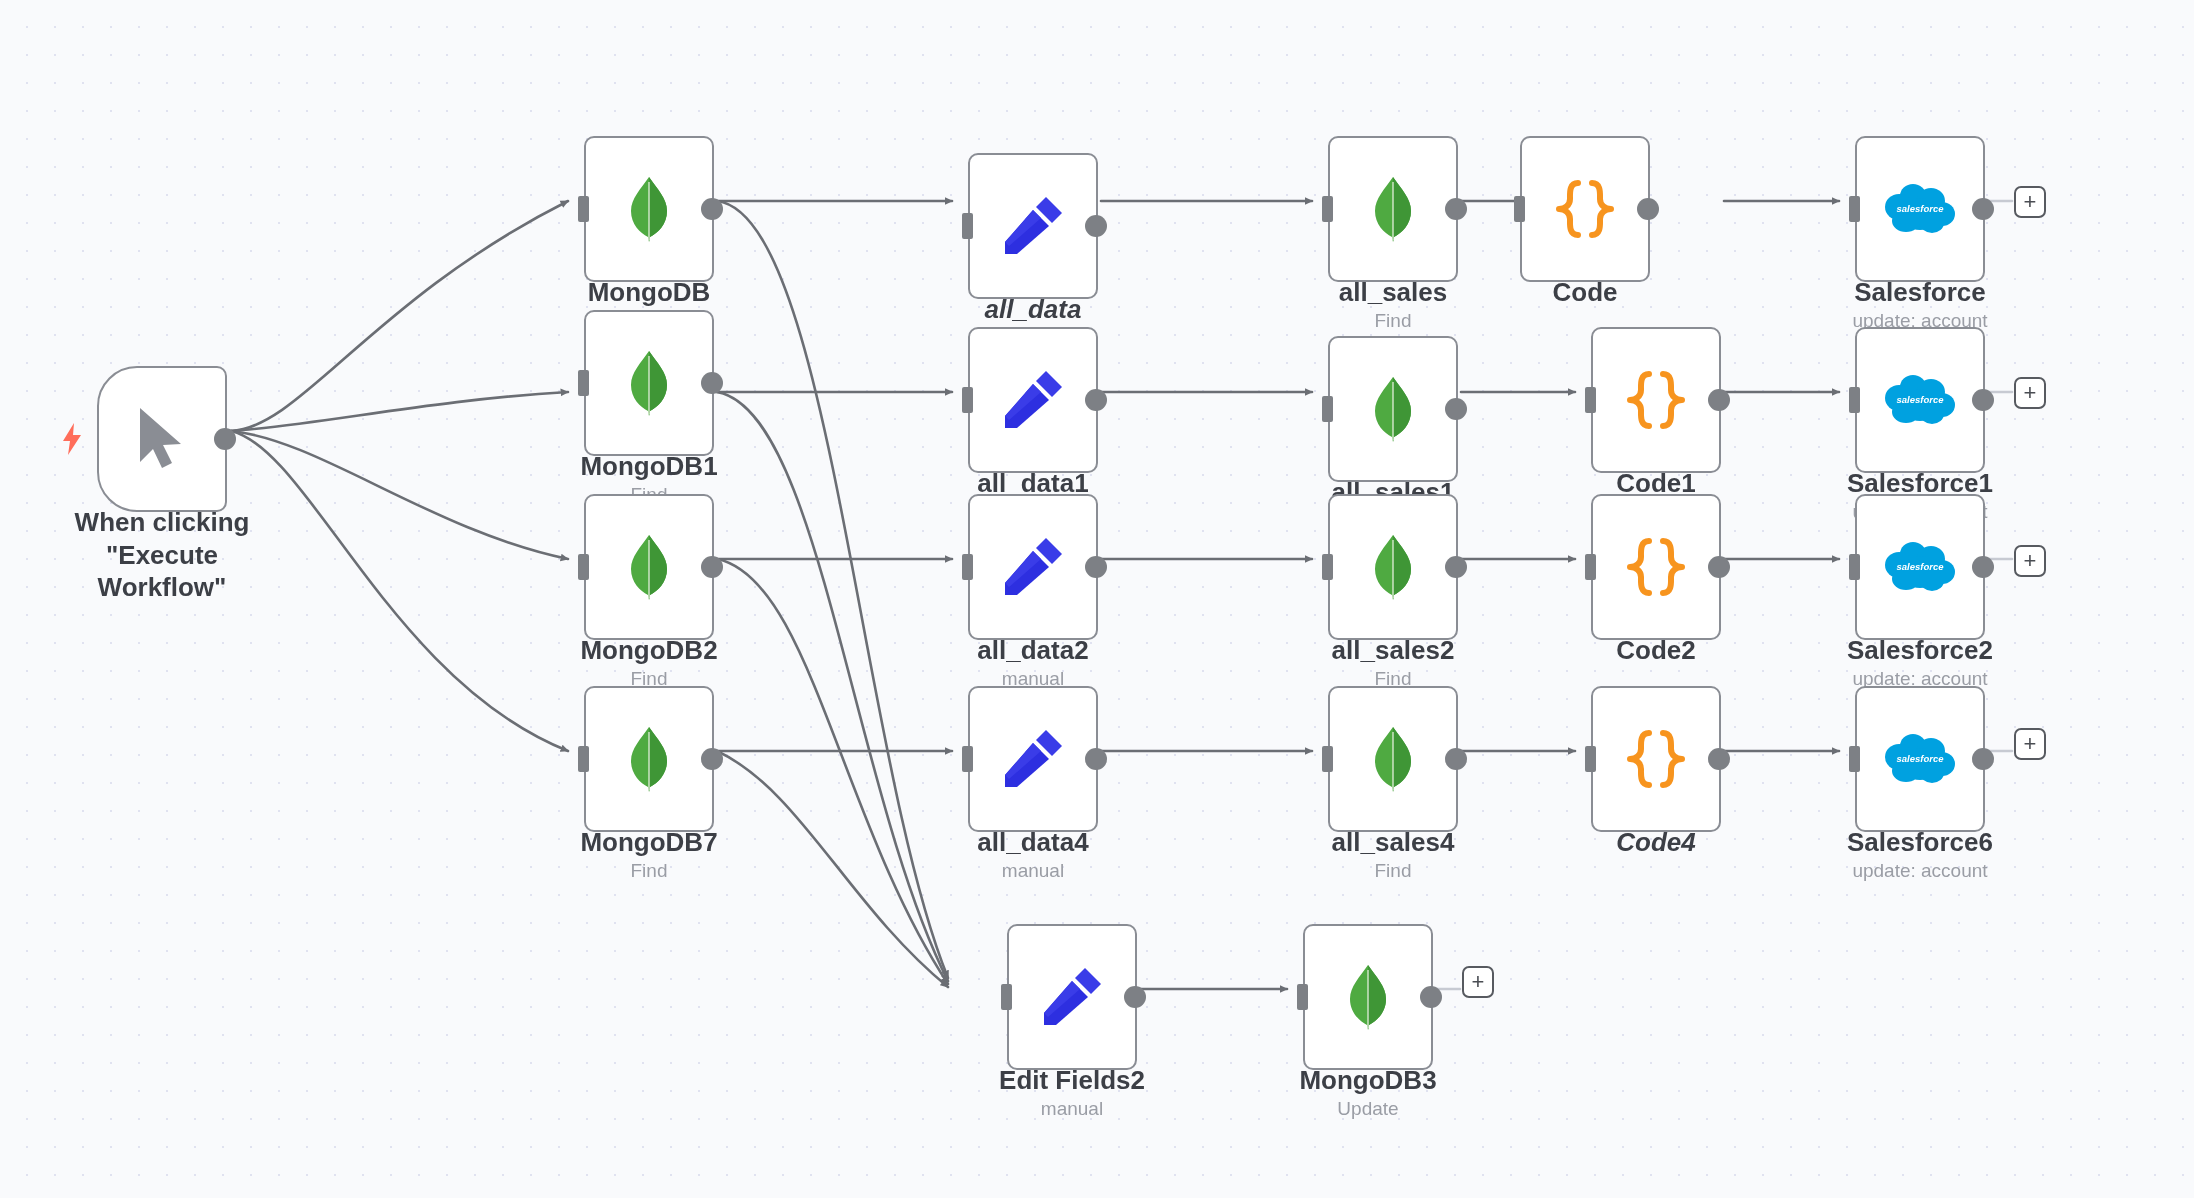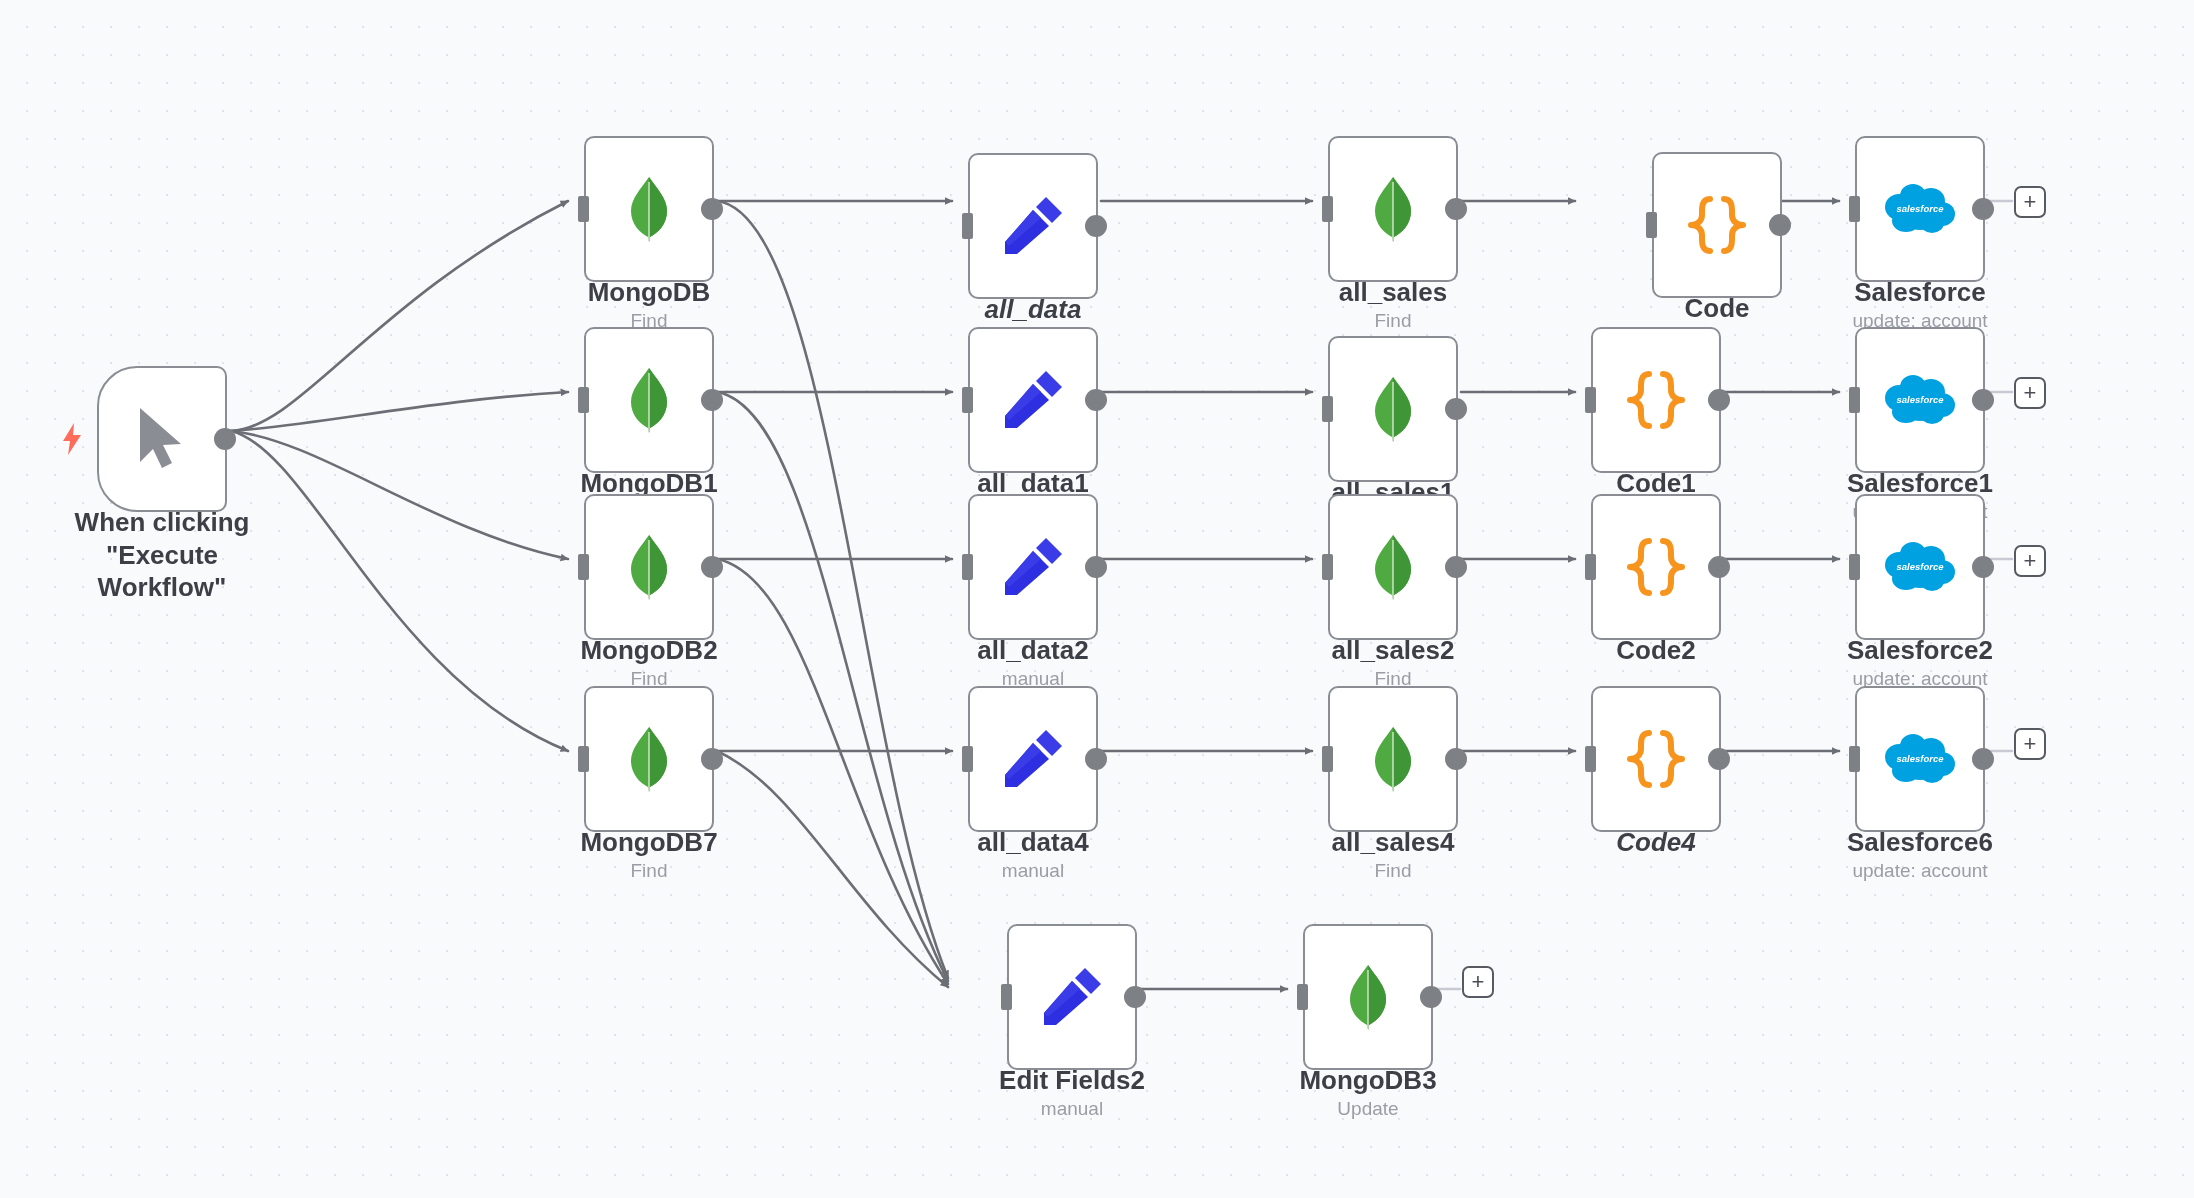--- a/index.html
+++ b/index.html
@@ -237,21 +237,21 @@
         <path d="M23 1 C31 13 41 22 41 35 C41 48 32 57 24 61 L23 66 Z" fill="#3f9636"></path>
         <path d="M23 6 L23 64" stroke="#d7e8cf" stroke-width="1.4" fill="none"></path>
       </svg>
         </span>
         <span class="ep-out"></span>
         <div class="node-label">
           <div class="node-title">all_sales</div>
           <div class="node-sub">Find</div>
         </div>
       </div>
-      <div class="node" style="left: 1652px; top: 136px; margin-top: 16px;">
+      <div class="node" style="left: 1520px; top: 136px;">
         <span class="ep-in"></span>
         <span>
           <svg class="icon-svg" width="62" height="60" viewBox="0 0 62 60" fill="none" stroke="#f7941e" stroke-width="6" stroke-linecap="round" stroke-linejoin="round">
         <path d="M24 4 C15 4 16 14 16 20 C16 26 11 30 5 30 C11 30 16 34 16 40 C16 46 15 56 24 56"></path>
         <path d="M38 4 C47 4 46 14 46 20 C46 26 51 30 57 30 C51 30 46 34 46 40 C46 46 47 56 38 56"></path>
       </svg>
         </span>
         <span class="ep-out"></span>
         <div class="node-label">
           <div class="node-title">Code</div>
@@ -272,21 +272,21 @@
         </g>
         <text x="36" y="29" text-anchor="middle" fill="#ffffff" font-family="Liberation Sans, sans-serif" font-size="9.5" font-style="italic" font-weight="bold">salesforce</text>
       </svg>
         </span>
         <span class="ep-out"></span>
         <div class="node-label">
           <div class="node-title">Salesforce</div>
           <div class="node-sub">update: account</div>
         </div>
       </div>
-      <div class="node" style="left: 584px; top: 327px;">
+      <div class="node" style="left: 584px; top: 310px;">
         <span class="ep-in"></span>
         <span>
           <svg class="icon-svg" width="46" height="66" viewBox="0 0 46 66">
         <path d="M23 1 C31 13 41 22 41 35 C41 48 32 57 24 61 L23 66 L22 61
                  C14 57 5 48 5 35 C5 22 15 13 23 1 Z" fill="#4faa41"></path>
         <path d="M23 1 C31 13 41 22 41 35 C41 48 32 57 24 61 L23 66 Z" fill="#3f9636"></path>
         <path d="M23 6 L23 64" stroke="#d7e8cf" stroke-width="1.4" fill="none"></path>
       </svg>
         </span>
         <span class="ep-out"></span>

